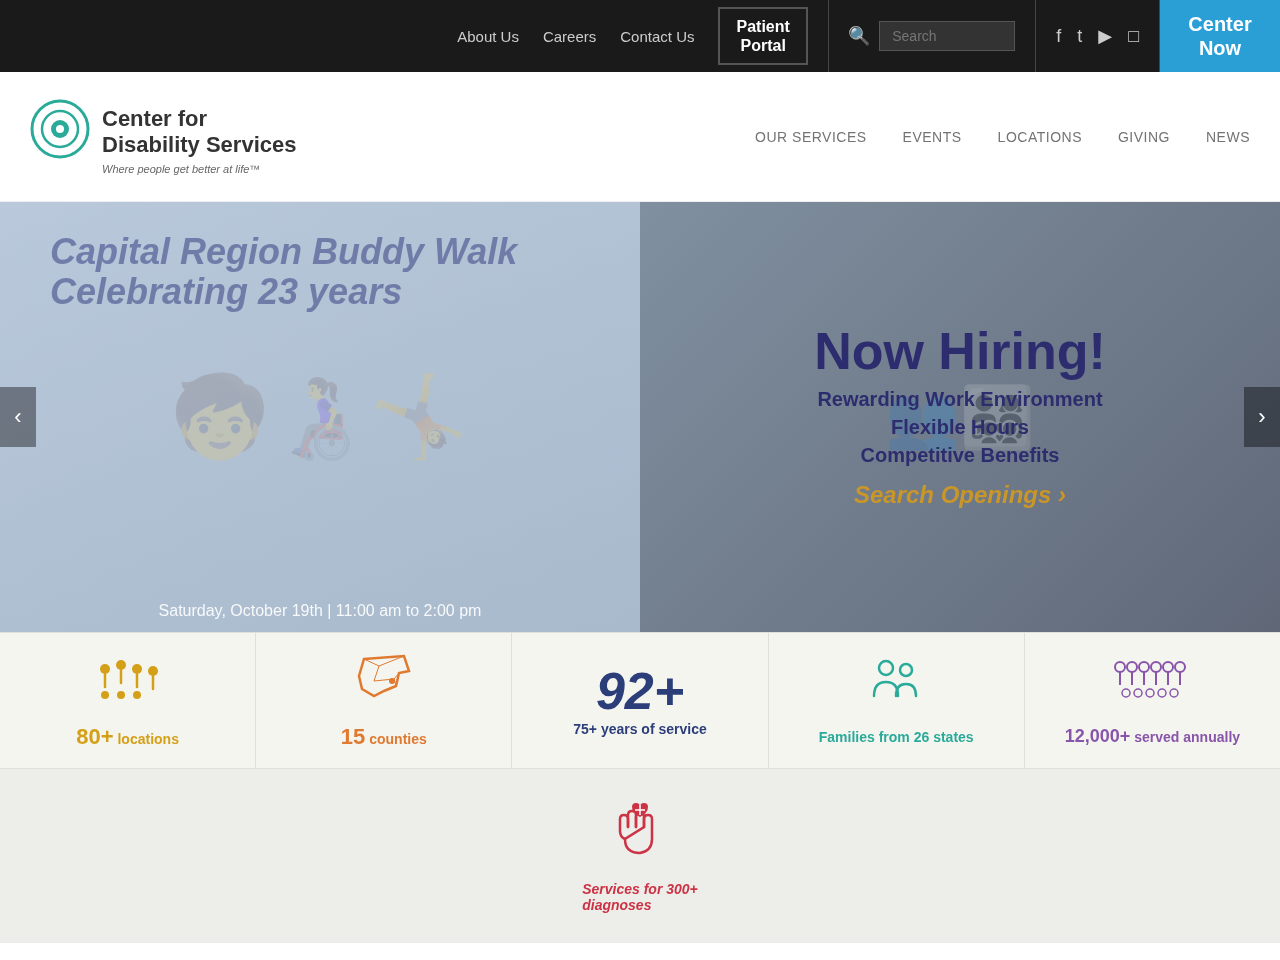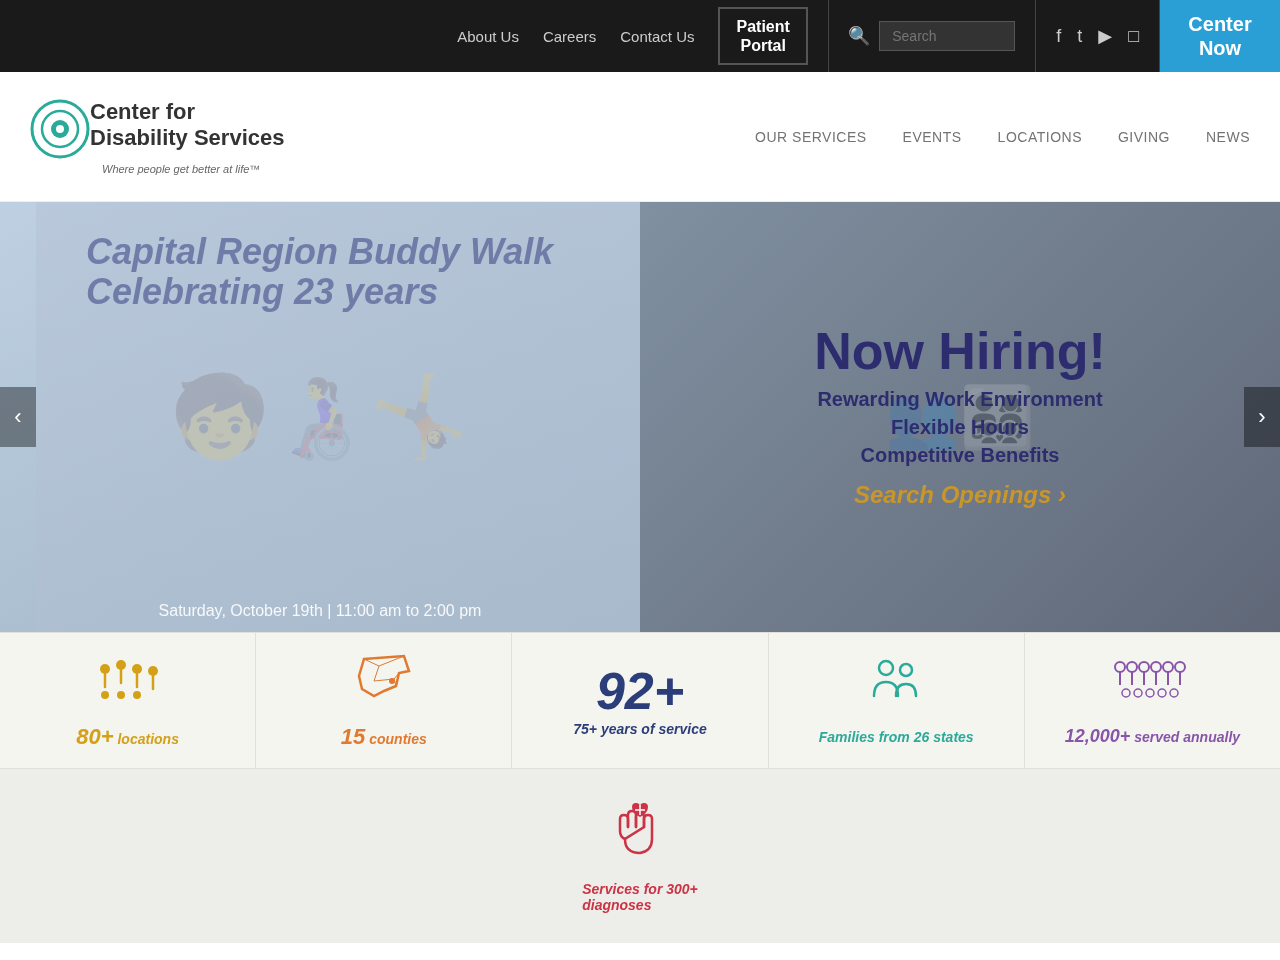--- a/index.html
+++ b/index.html
@@ -95,21 +95,22 @@
       border-bottom: 1px solid #eee;
     }
     .logo-area {
       display: flex;
       flex-direction: column;
       align-items: flex-start;
       min-width: 260px;
     }
     .logo-text {
       display: flex;
-      align-items: flex-start;
+      align-items: flex-end;
+      gap: 12px;
     }
     .logo-icon {
       width: 60px;
       height: 60px;
     }
     .logo-words {
       font-size: 22px;
       color: #333;
       font-weight: bold;
       line-height: 1.2;
@@ -177,21 +178,20 @@
     }
     .slide-text-overlay {
       position: absolute;
       top: 0; left: 0; right: 0; bottom: 0;
       display: flex;
       flex-direction: column;
       align-items: flex-start;
       justify-content: flex-start;
       padding: 30px 50px;
       background: rgba(180,190,210,0.45);
-      margin-left: 36px;
     }
     .slide-title {
       font-size: 36px;
       font-weight: bold;
       color: rgba(100,110,160,0.85);
       line-height: 1.1;
       font-style: italic;
     }
     .slide-subtitle {
       font-size: 14px;
@@ -272,21 +272,20 @@
       min-height: 130px;
     }
     .stat-item:last-child { border-right: none; }
     .stat-icon {
       font-size: 48px;
       margin-bottom: 6px;
     }
     .stat-label {
       font-size: 14px;
       font-weight: bold;
-      font-style: italic;
       margin-top: 4px;
       text-align: center;
     }
 
     
     .services-teaser {
       background: #ededea;
       display: flex;
       flex-direction: column;
       align-items: center;

